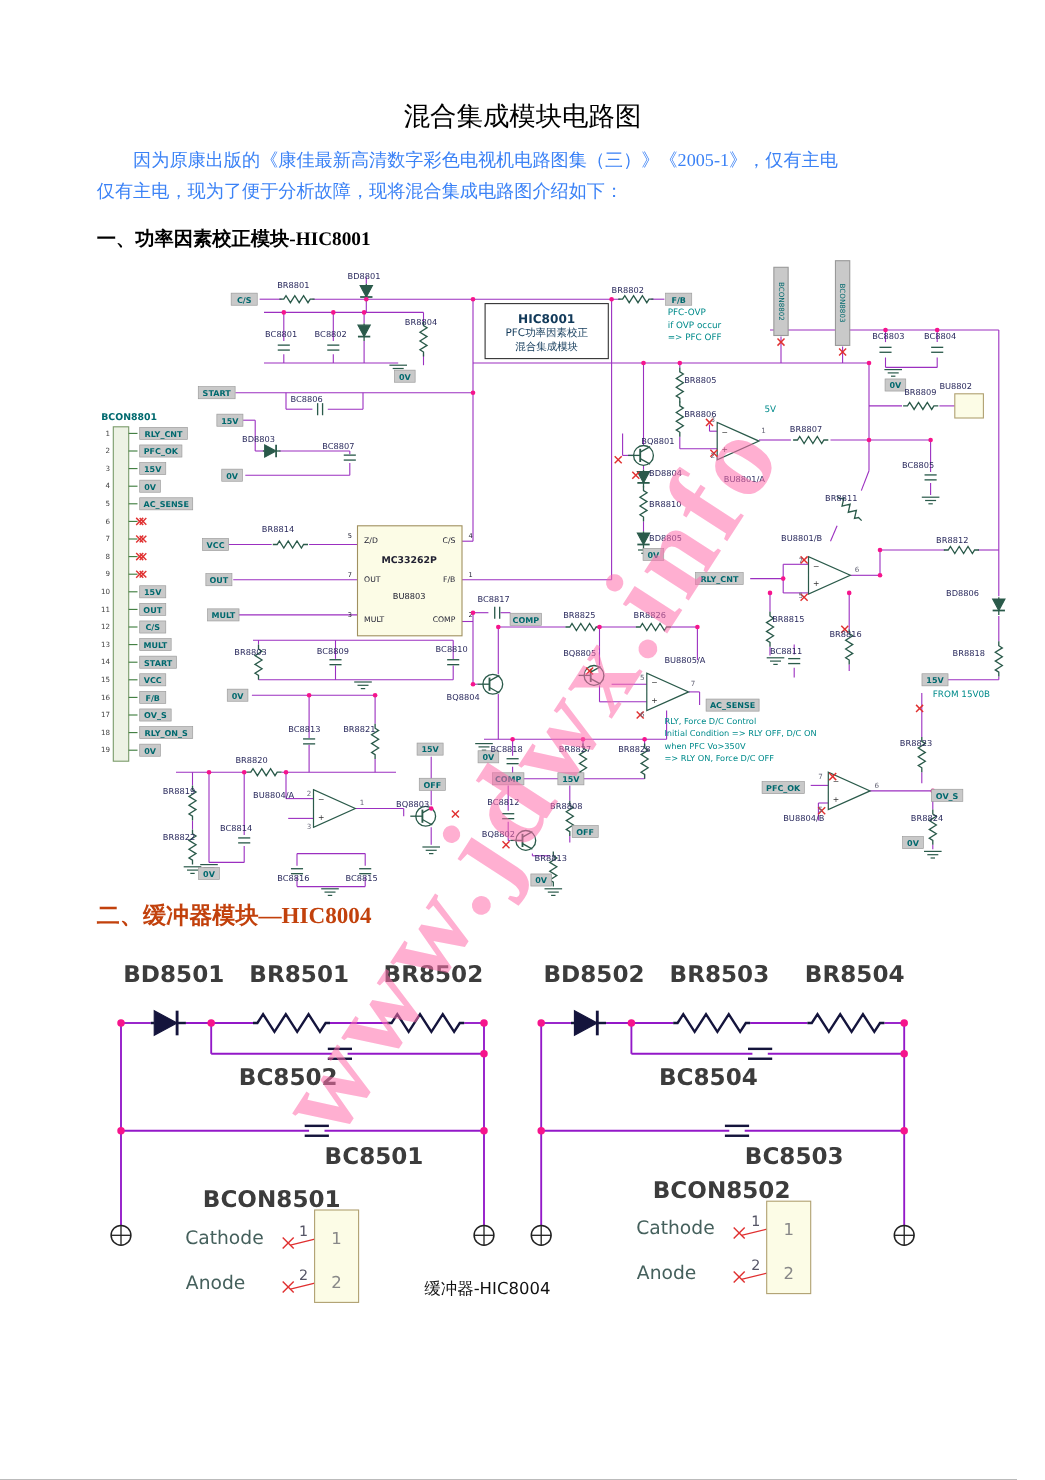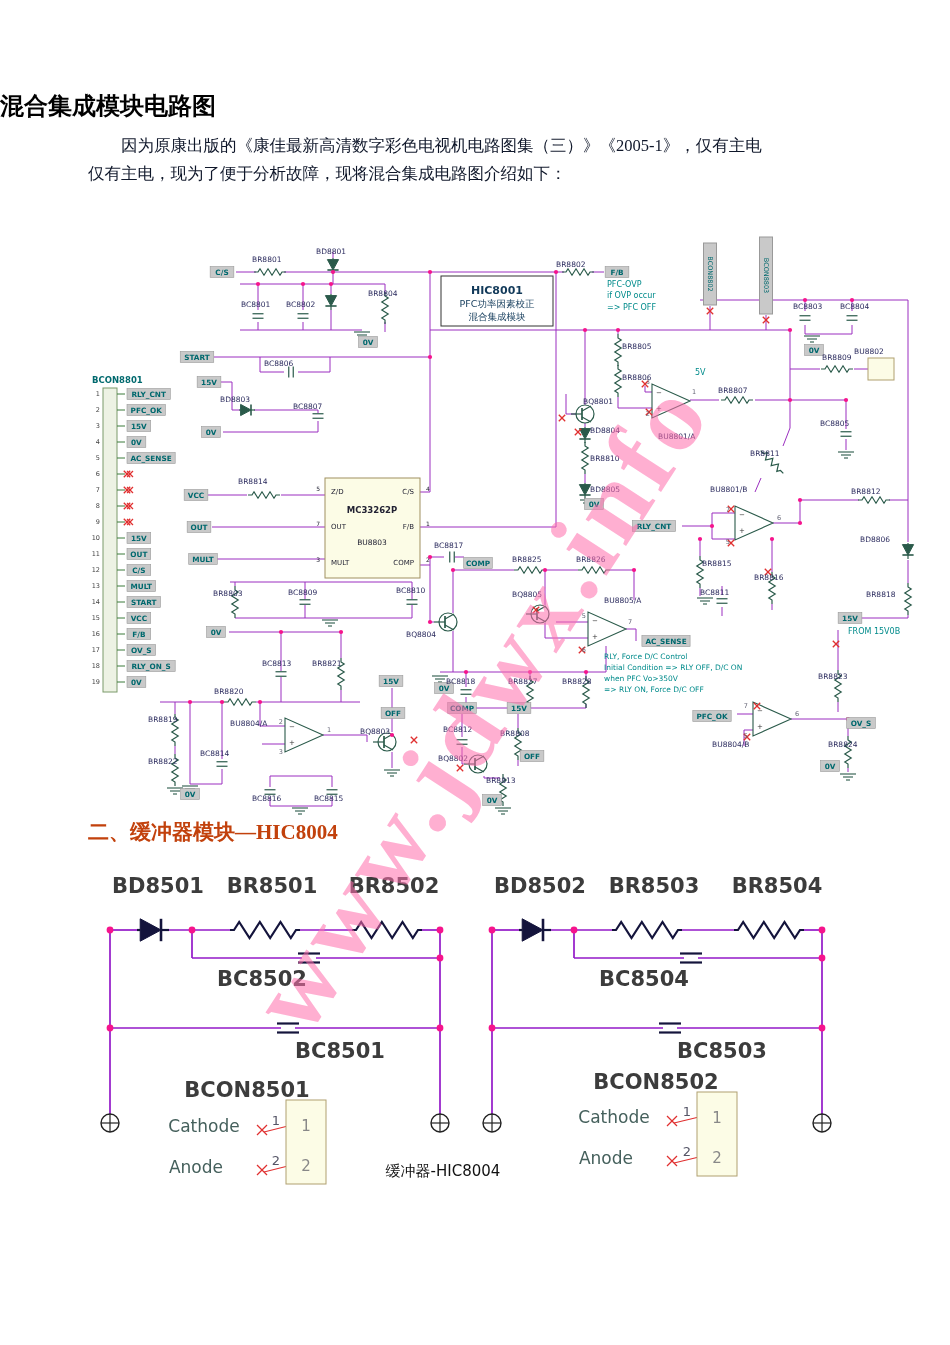--- a/index.html
+++ b/index.html
@@ -1,22 +1,22 @@
 <!DOCTYPE html>
 <html><head>
 <meta charset="utf-8">
 <style>
   html,body{margin:0;padding:0;background:#888;}
   .page{position:relative;width:950px;height:1345px;background:#ffffff;overflow:hidden;
         font-family:"Liberation Serif",serif;margin:0 auto;}
   .page svg{position:absolute;left:0;top:0;}
-  .doc-title{position:absolute;top:90px;left:0;width:100%;
-             font-size:24px;font-weight:bold;color:#000;}
+  .doc-title{position:absolute;top:90px;left:0;width:100%;text-align:center;
+             font-size:24px;font-weight:normal;color:#000;}
   .para{position:absolute;top:132px;left:88px;width:792px;margin:0;
-        font-size:16.5px;line-height:28px;color:#0f172a;text-indent:33px;}
+        font-size:16.5px;line-height:28px;color:#3b82f6;text-indent:33px;}
   .h1{position:absolute;top:205px;left:88px;font-size:17.5px;font-weight:bold;color:#000;}
   .h2{position:absolute;top:818px;left:88px;font-size:21px;font-weight:bold;color:#c2410c;}
   .watermark{position:absolute;left:-55px;top:645px;width:1070px;text-align:center;
              transform:rotate(-57deg);font-size:105px;font-weight:bold;
              letter-spacing:6px;white-space:nowrap;pointer-events:none;
              font-family:"Liberation Serif",serif;opacity:0.55;}
 </style>
 </head>
 <body>
 
@@ -865,15 +865,16 @@
         <text x="687" y="1151" font-size="13" fill="#556" text-anchor="middle" font-family="&quot;DejaVu Sans&quot;,sans-serif" dominant-baseline="central">2</text>
         <text x="306" y="1126" font-size="15" fill="#888" text-anchor="middle" font-family="&quot;DejaVu Sans&quot;,sans-serif" dominant-baseline="central">1</text>
         <text x="306" y="1166" font-size="15" fill="#888" text-anchor="middle" font-family="&quot;DejaVu Sans&quot;,sans-serif" dominant-baseline="central">2</text>
         <text x="717" y="1118" font-size="15" fill="#888" text-anchor="middle" font-family="&quot;DejaVu Sans&quot;,sans-serif" dominant-baseline="central">1</text>
         <text x="717" y="1158" font-size="15" fill="#888" text-anchor="middle" font-family="&quot;DejaVu Sans&quot;,sans-serif" dominant-baseline="central">2</text>
         <text x="443" y="1171" font-size="15" fill="#111" text-anchor="middle" font-family="&quot;DejaVu Sans&quot;,sans-serif" dominant-baseline="central">缓冲器-HIC8004</text>
       </g>
     </svg>
   <div class="doc-title">混合集成模块电路图</div>
   <p class="para"><span>因为原康出版的《康佳最新高清数字彩色电视机电路图集（三）》《2005-1》，仅有主电</span><br><span>仅有主电，现为了便于分析故障，现将混合集成电路图介绍如下：</span></p>
+  <div class="h1">一、功率因素校正模块-HIC8001</div>
   <div class="h2">二、缓冲器模块—HIC8004</div>
   <div class="watermark" style="color: rgb(255, 110, 173);">www.jdwx.info</div>
 </div>
 
 </body></html>

